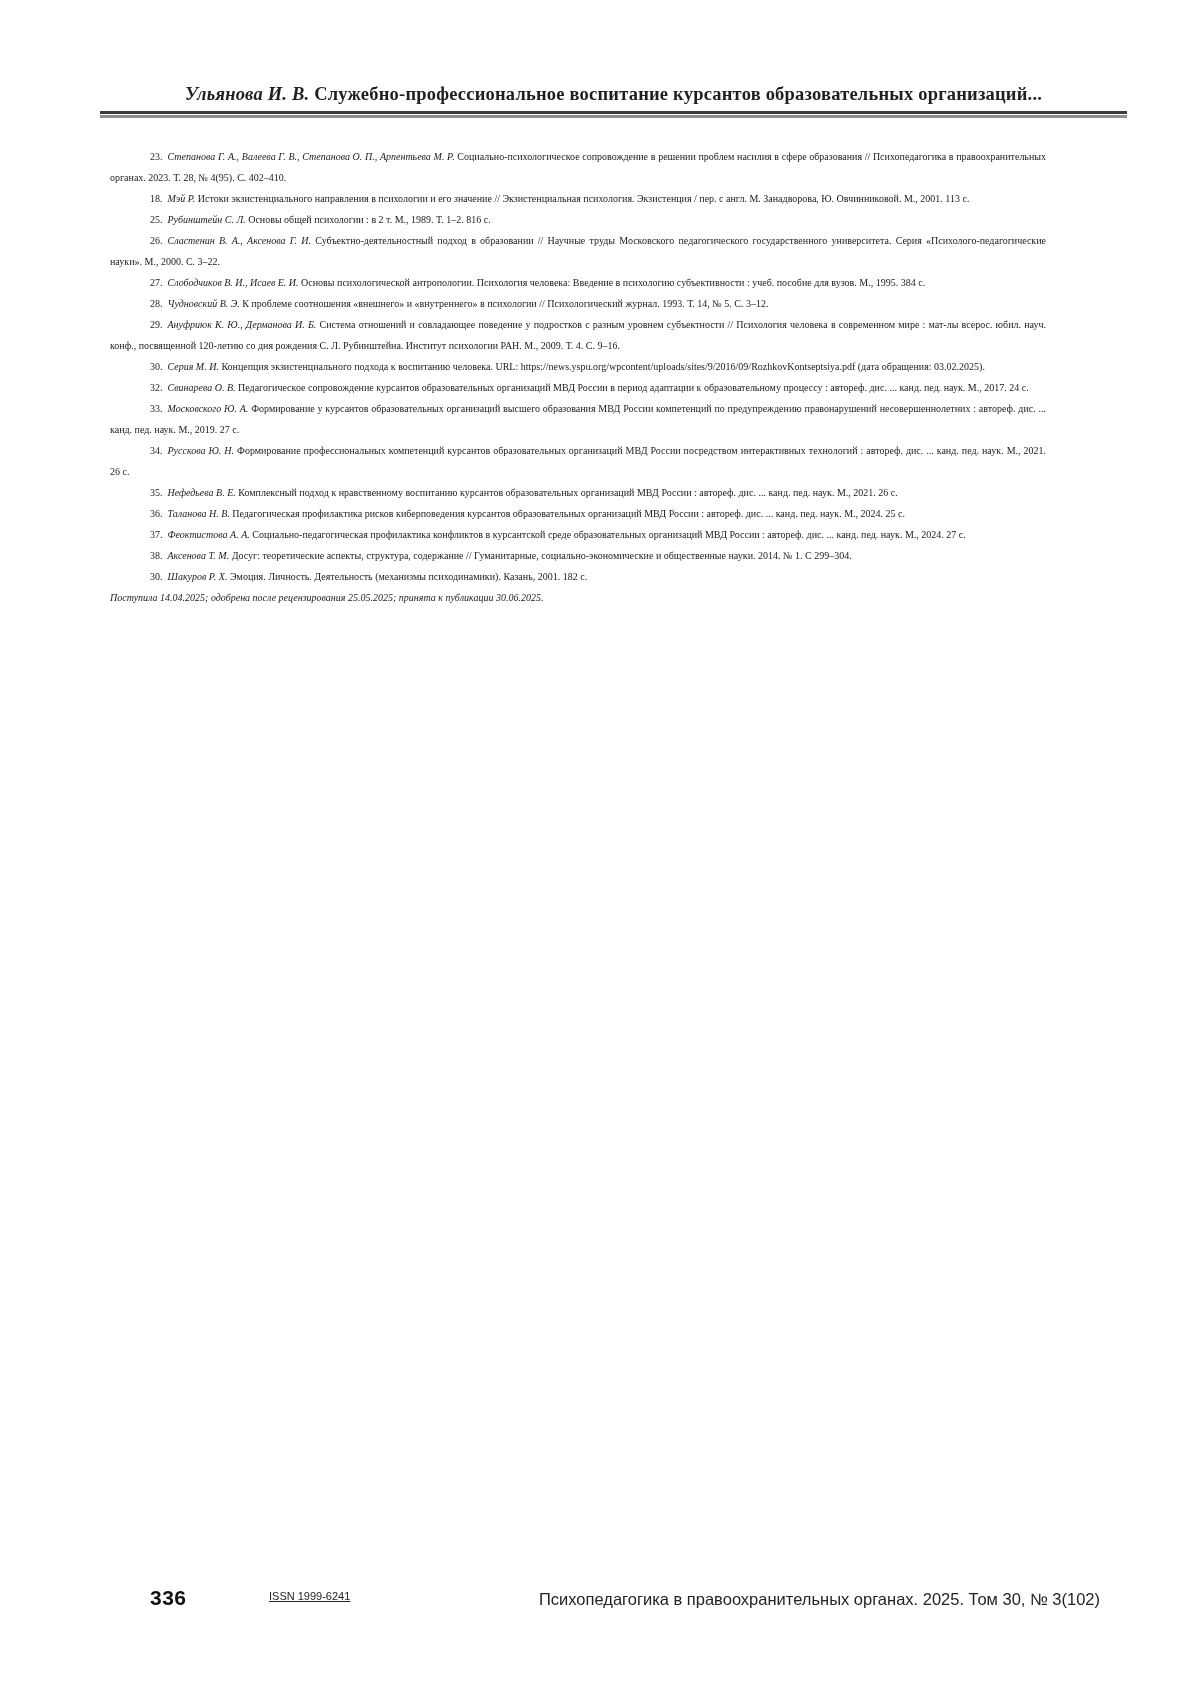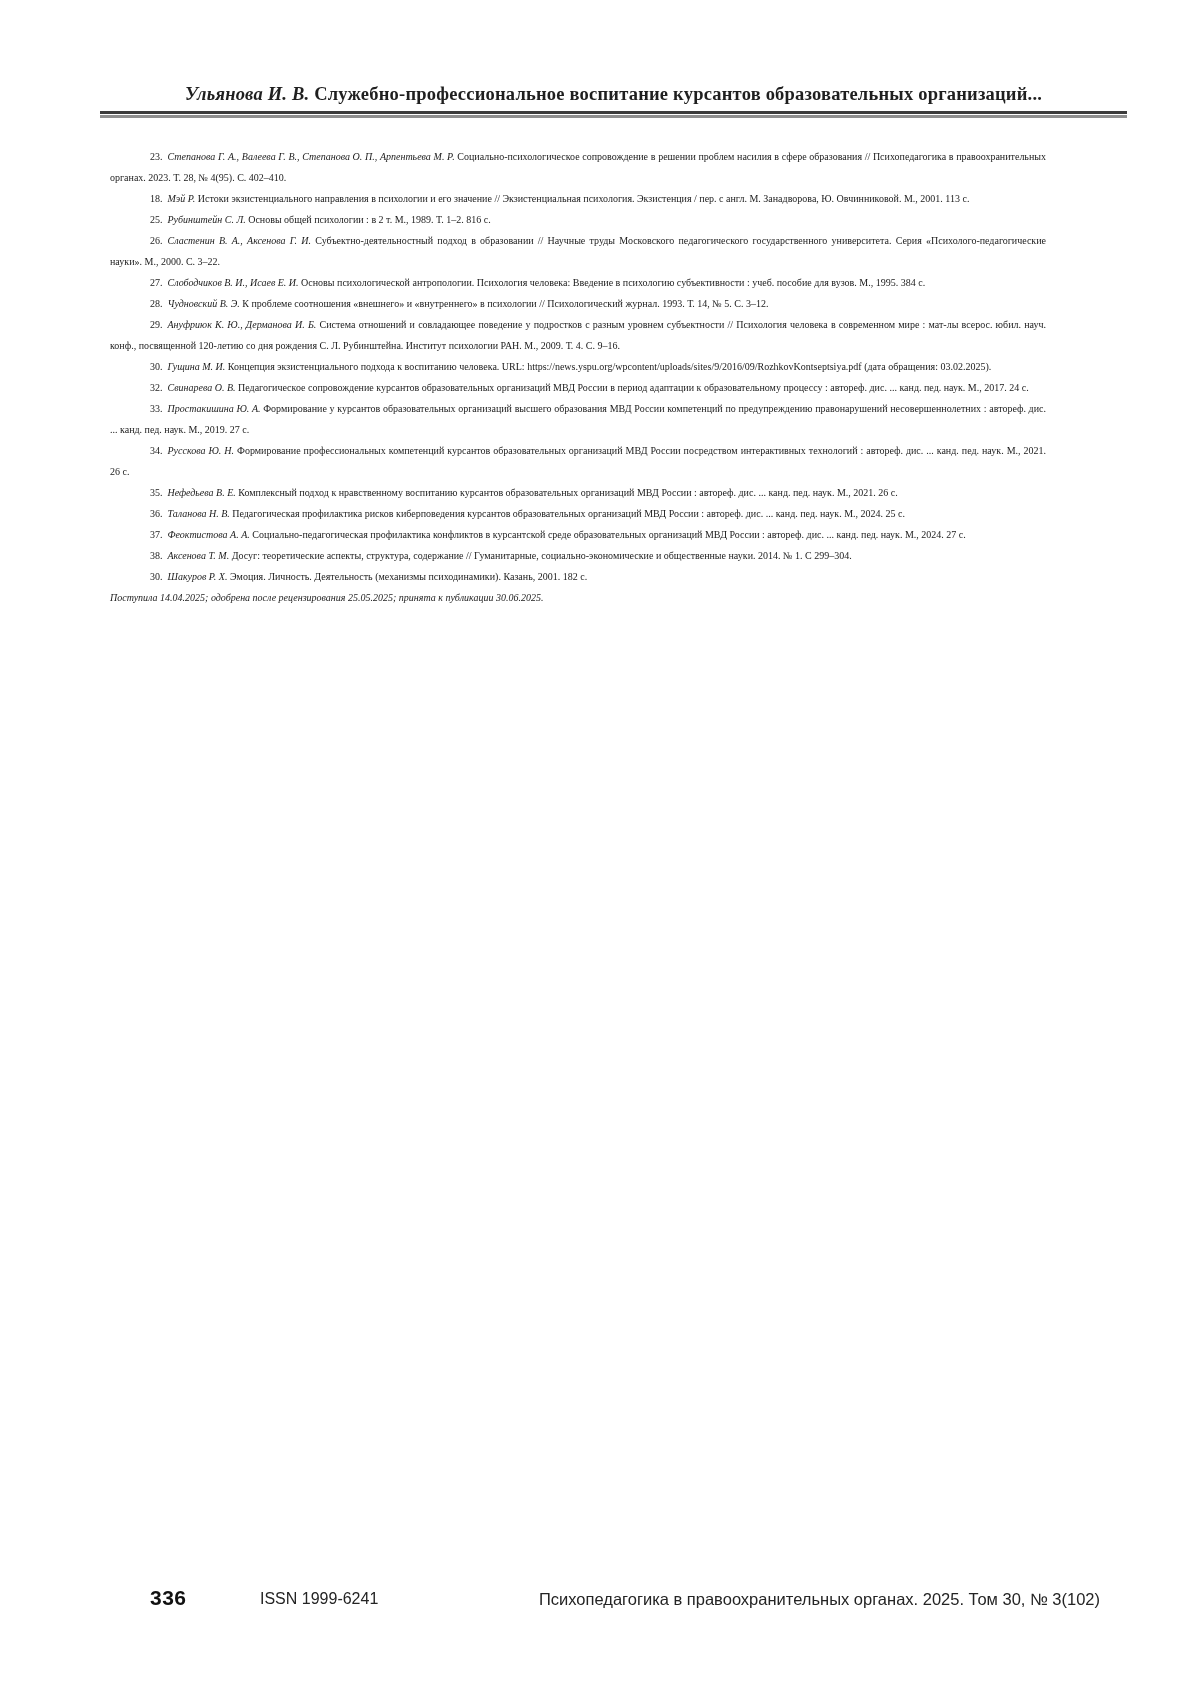--- a/index.html
+++ b/index.html
@@ -62,23 +62,24 @@
     position: absolute;
     left: 122px;
     top: -3px;
     font-size: 21px;
     font-weight: bold;
     letter-spacing: 0.5px;
     color: #111;
   }
   .issn {
     position: absolute;
-    left: 232px;
+    left: 241px;
     top: 1px;
-    font-size: 16px;
+    font-size: 11px;
+    text-decoration: underline;
   }
   .journal-line {
     position: absolute;
     right: 128px;
     top: 1px;
     font-size: 16.5px;
     white-space: nowrap;
   }
 </style>
 </head>
@@ -104,26 +105,26 @@
   <p class="ref"><span class="ref-num">25. </span><span class="ref-authors">Рубинштейн С. Л. </span><span class="ref-text">Основы общей психологии : в 2 т. М., 1989. Т. 1–2. 816 с.</span></p>
 
   <p class="ref"><span class="ref-num">26. </span><span class="ref-authors">Сластенин В. А., Аксенова Г. И. </span><span class="ref-text">Субъектно-деятельностный подход в образовании // Научные труды Московского педагогического государственного университета. Серия «Психолого-педагогические науки». М., 2000. С. 3–22.</span></p>
 
   <p class="ref"><span class="ref-num">27. </span><span class="ref-authors">Слободчиков В. И., Исаев Е. И. </span><span class="ref-text">Основы психологической антропологии. Психология человека: Введение в психологию субъективности : учеб. пособие для вузов. М., 1995. 384 с.</span></p>
 
   <p class="ref"><span class="ref-num">28. </span><span class="ref-authors">Чудновский В. Э. </span><span class="ref-text">К проблеме соотношения «внешнего» и «внутреннего» в психологии // Психологический журнал. 1993. Т. 14, № 5. С. 3–12.</span></p>
 
   <p class="ref"><span class="ref-num">29. </span><span class="ref-authors">Ануфриюк К. Ю., Дерманова И. Б. </span><span class="ref-text">Система отношений и совладающее поведение у подростков с разным уровнем субъектности // Психология человека в современном мире : мат-лы всерос. юбил. науч. конф., посвященной 120-летию со дня рождения С. Л. Рубинштейна. Институт психологии РАН. М., 2009. Т. 4. С. 9–16.</span></p>
 
-  <p class="ref"><span class="ref-num">30. </span><span class="ref-authors">Гущина М. И. </span><span class="ref-text">Концепция экзистенциального подхода к воспитанию человека. URL: https://news.yspu.org/wpcontent/uploads/sites/9/2016/09/RozhkovKontseptsiya.pdf (дата обращения: 03.02.2025).</span></p>
+  <p class="ref"><span class="ref-num">30. </span><span class="ref-authors">Серия М. И. </span><span class="ref-text">Концепция экзистенциального подхода к воспитанию человека. URL: https://news.yspu.org/wpcontent/uploads/sites/9/2016/09/RozhkovKontseptsiya.pdf (дата обращения: 03.02.2025).</span></p>
 
 
   <p class="ref"><span class="ref-num">32. </span><span class="ref-authors">Свинарева О. В. </span><span class="ref-text">Педагогическое сопровождение курсантов образовательных организаций МВД России в период адаптации к образовательному процессу : автореф. дис. ... канд. пед. наук. М., 2017. 24 с.</span></p>
 
-  <p class="ref"><span class="ref-num">33. </span><span class="ref-authors">Простакишина Ю. А. </span><span class="ref-text">Формирование у курсантов образовательных организаций высшего образования МВД России компетенций по предупреждению правонарушений несовершеннолетних : автореф. дис. ... канд. пед. наук. М., 2019. 27 с.</span></p>
+  <p class="ref"><span class="ref-num">33. </span><span class="ref-authors">Московского Ю. А. </span><span class="ref-text">Формирование у курсантов образовательных организаций высшего образования МВД России компетенций по предупреждению правонарушений несовершеннолетних : автореф. дис. ... канд. пед. наук. М., 2019. 27 с.</span></p>
 
   <p class="ref"><span class="ref-num">34. </span><span class="ref-authors">Русскова Ю. Н. </span><span class="ref-text">Формирование профессиональных компетенций курсантов образовательных организаций МВД России посредством интерактивных технологий : автореф. дис. ... канд. пед. наук. М., 2021. 26 с.</span></p>
 
   <p class="ref"><span class="ref-num">35. </span><span class="ref-authors">Нефедьева В. Е. </span><span class="ref-text">Комплексный подход к нравственному воспитанию курсантов образовательных организаций МВД России : автореф. дис. ... канд. пед. наук. М., 2021. 26 с.</span></p>
 
   <p class="ref"><span class="ref-num">36. </span><span class="ref-authors">Таланова Н. В. </span><span class="ref-text">Педагогическая профилактика рисков киберповедения курсантов образовательных организаций МВД России : автореф. дис. ... канд. пед. наук. М., 2024. 25 с.</span></p>
 
   <p class="ref"><span class="ref-num">37. </span><span class="ref-authors">Феоктистова А. А. </span><span class="ref-text">Социально-педагогическая профилактика конфликтов в курсантской среде образовательных организаций МВД России : автореф. дис. ... канд. пед. наук. М., 2024. 27 с.</span></p>
 
   <p class="ref"><span class="ref-num">38. </span><span class="ref-authors">Аксенова Т. М. </span><span class="ref-text">Досуг: теоретические аспекты, структура, содержание // Гуманитарные, социально-экономические и общественные науки. 2014. № 1. С 299–304.</span></p>

